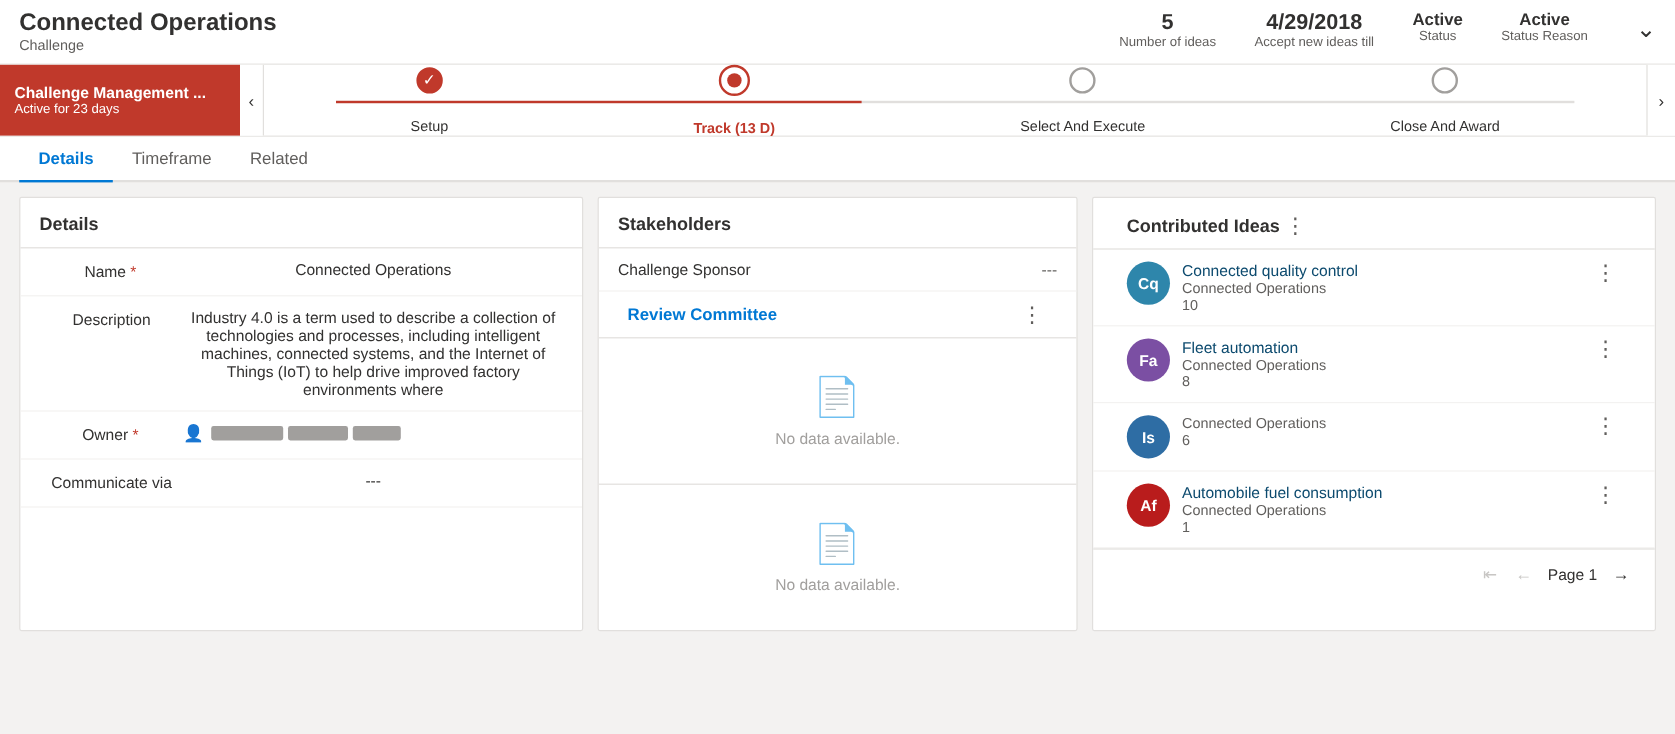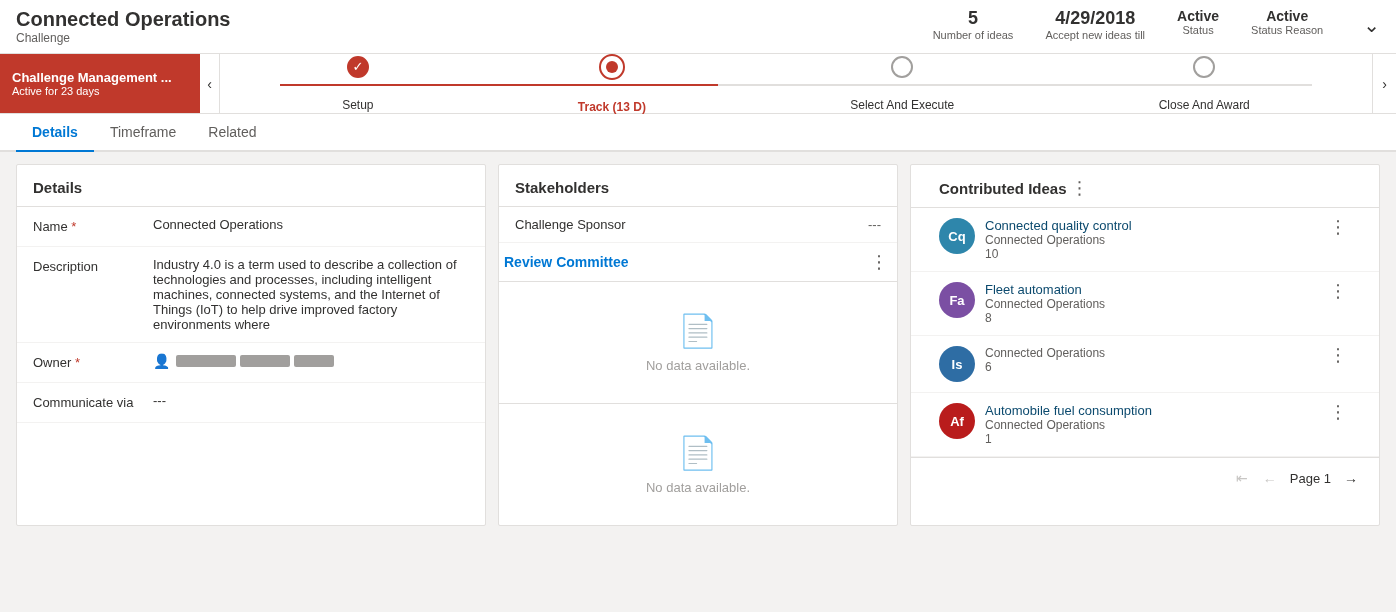--- a/index.html
+++ b/index.html
@@ -187,20 +187,21 @@
       color: #323130;
       border-bottom: 1px solid #e1dfdd;
     }
 
     .field-row {
       display: flex;
       align-items: flex-start;
       padding: 10px 16px;
       border-bottom: 1px solid #f3f2f1;
       min-height: 40px;
+      text-align: center;
     }
     .field-label {
       flex: 0 0 120px;
       color: #323130;
       font-size: 13px;
       padding-top: 2px;
     }
     .field-required { color: #c0392b; margin-right: 2px; }
     .field-value {
       flex: 1;
@@ -231,21 +232,21 @@
       justify-content: space-between;
       padding: 10px 16px;
       border-bottom: 1px solid #f3f2f1;
     }
     .stakeholder-label { font-size: 13px; color: #323130; }
     .stakeholder-value { font-size: 13px; color: #605e5c; }
     .review-committee-row {
       display: flex;
       align-items: center;
       justify-content: space-between;
-      padding: 10px 5px;
+      padding: 10px 24px;
       border-bottom: 1px solid #e1dfdd;
     }
     .review-committee-label { font-size: 14px; font-weight: 600; color: #0078d4; cursor: pointer; }
     .no-data-container {
       display: flex;
       flex-direction: column;
       align-items: center;
       justify-content: center;
       padding: 30px 0;
       color: #a19f9d;

